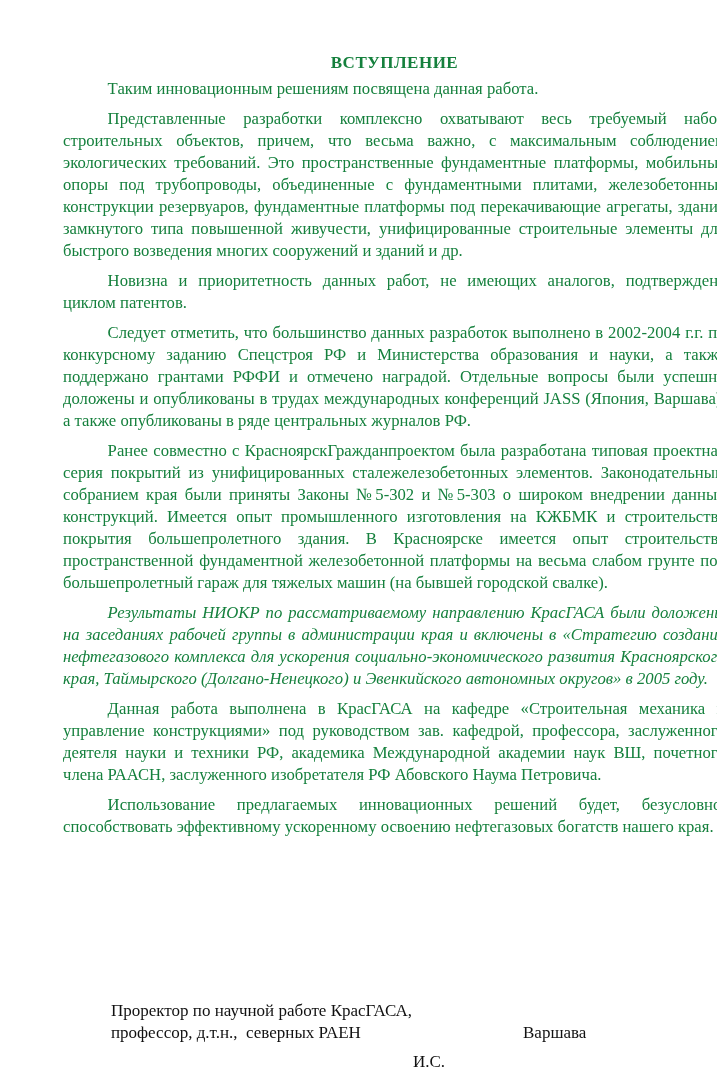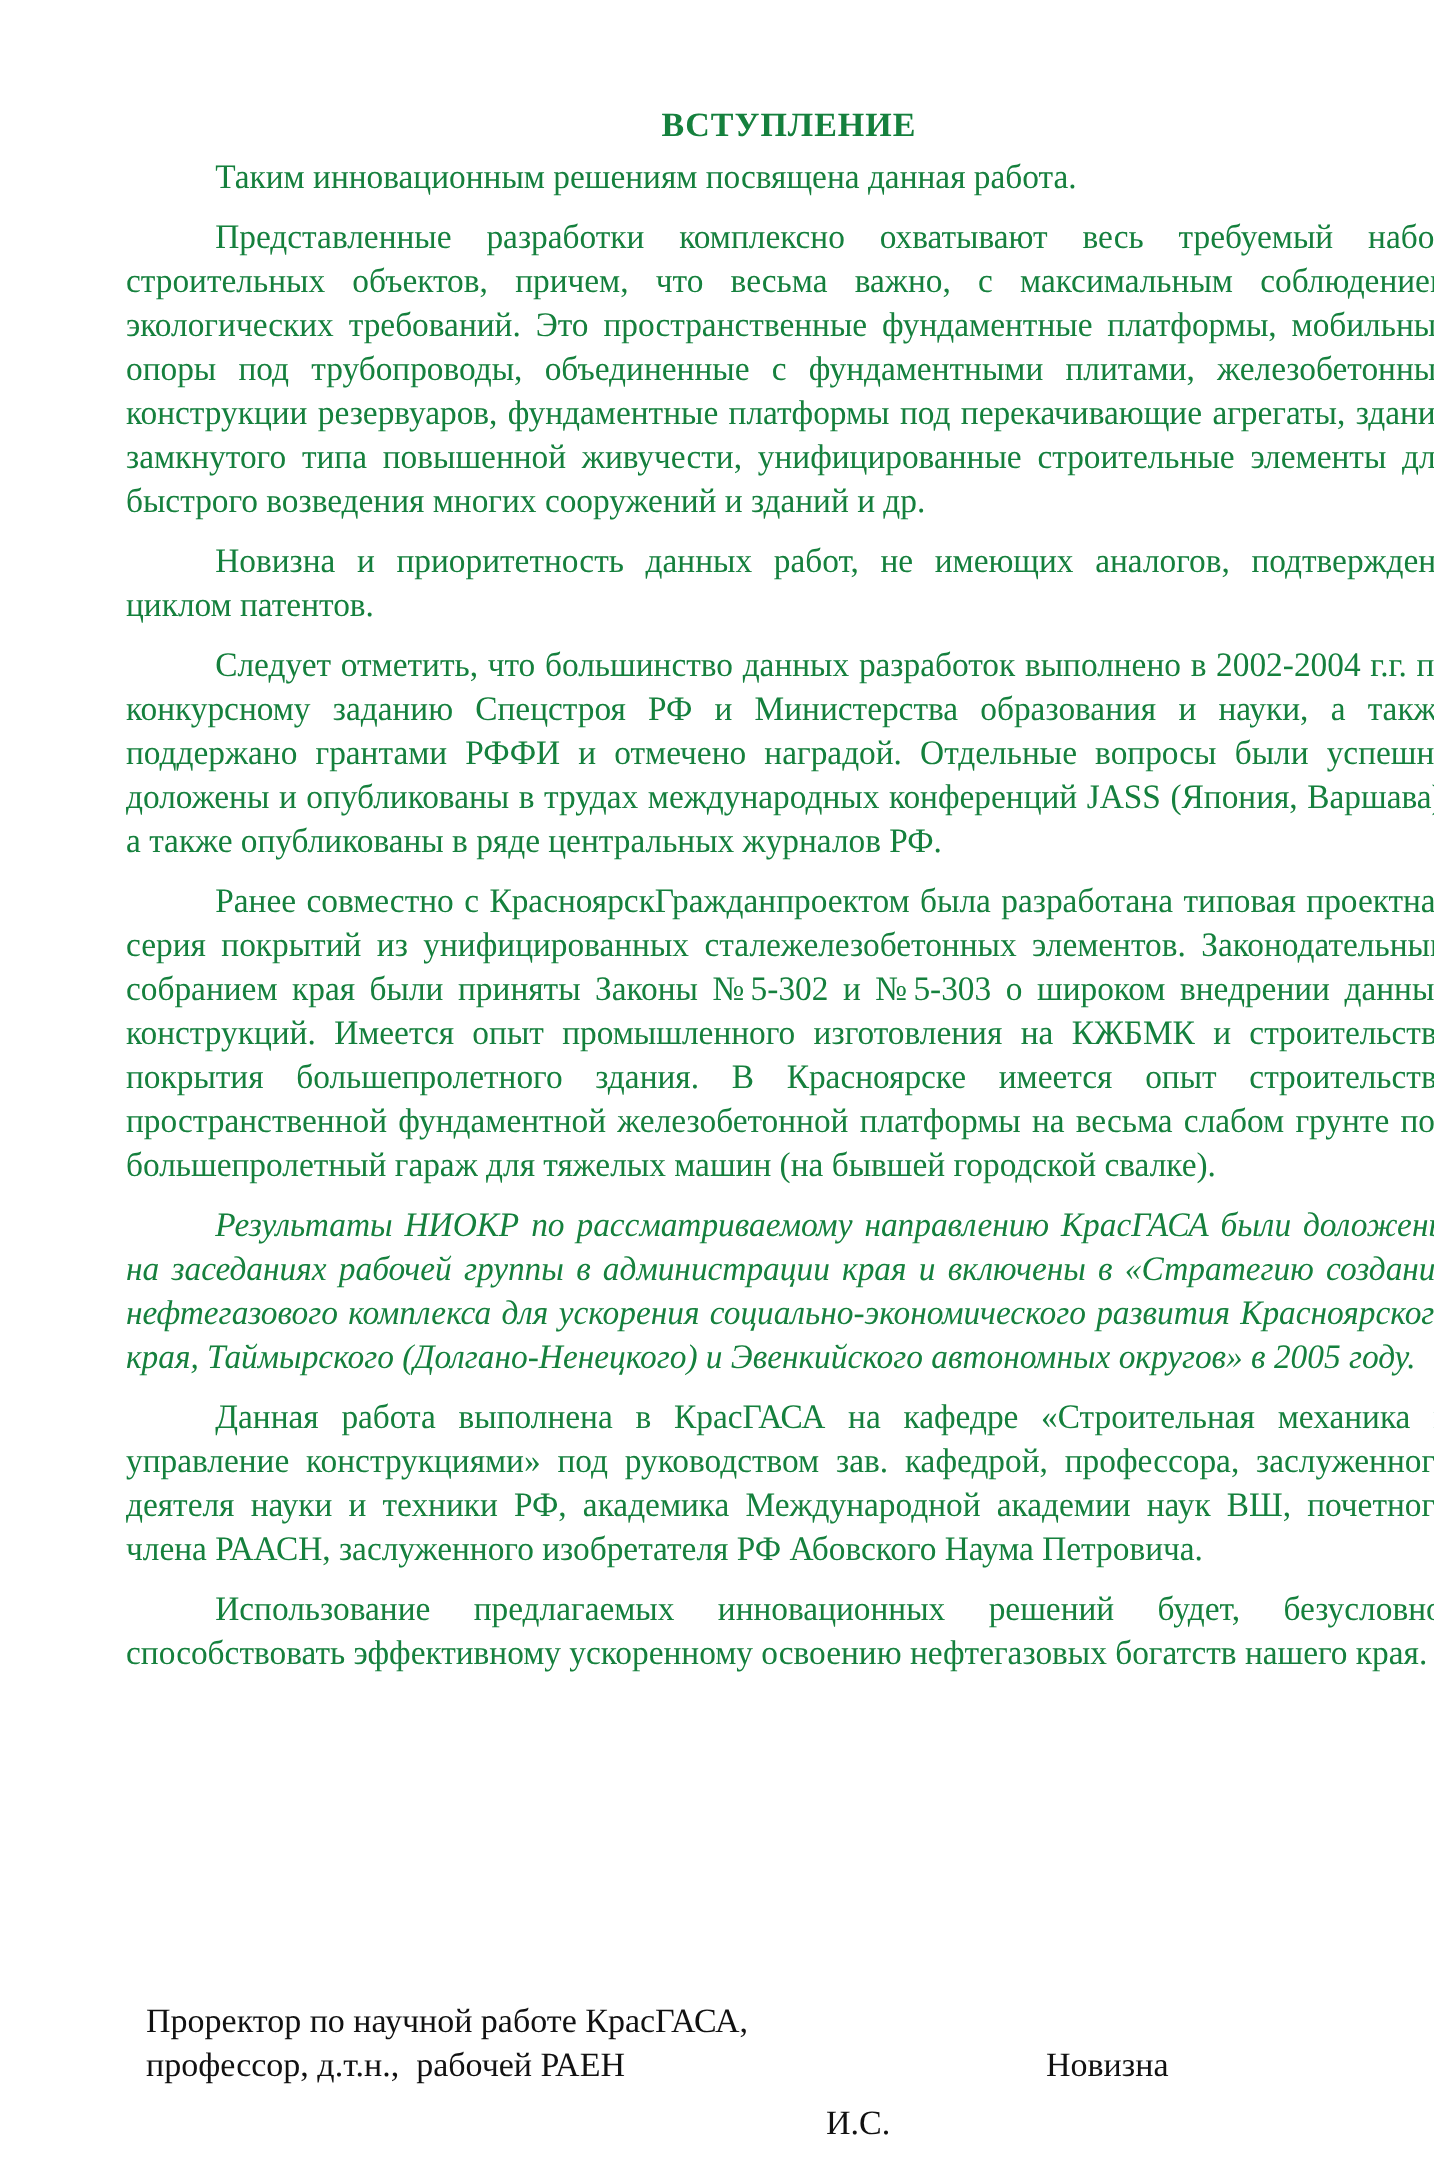--- a/index.html
+++ b/index.html
@@ -25,37 +25,37 @@
     transform-origin: left top;
     width: 683px;
   }
   .para.first { text-indent: 92px; width: 648px; transform: none; letter-spacing: 0.4px; }
   .para.italic { font-style: italic; }
   .para.short { text-align: left; }
   .signature {
     position: absolute; left: 73px; top: 1000px;
     font-family: "Liberation Serif", serif; font-size: 17px; line-height: 22px; color: #111;
   }
-  .sig-row { white-space: pre; }
+  .sig-row { white-space: pre; margin-left: 38px; }
   .sig-name-initials { position: absolute; left: 340px; top: 22px; margin-top: 29px; }
   .sig-name-surname { position: absolute; left: 450px; top: 22px; }
 </style>
 </head>
 <body>
 
 <div class="page">
   <div class="title">ВСТУПЛЕНИЕ</div>
   <p class="para short">Таким инновационным решениям посвящена данная работа.</p>
   <p class="para">Представленные разработки комплексно охватывают весь требуемый набор строительных объектов, причем, что весьма важно, с максимальным соблюдением экологических требований. Это пространственные фундаментные платформы, мобильные опоры под трубопроводы, объединенные с фундаментными плитами, железобетонные конструкции резервуаров, фундаментные платформы под перекачивающие агрегаты, здания замкнутого типа повышенной живучести, унифицированные строительные элементы для быстрого возведения многих сооружений и зданий и др.</p>
   <p class="para">Новизна и приоритетность данных работ, не имеющих аналогов, подтверждена циклом патентов.</p>
   <p class="para">Следует отметить, что большинство данных разработок выполнено в 2002-2004 г.г. по конкурсному заданию Спецстроя РФ и Министерства образования и науки, а также поддержано грантами РФФИ и отмечено наградой. Отдельные вопросы были успешно доложены и опубликованы в трудах международных конференций JASS (Япония, Варшава), а также опубликованы в ряде центральных журналов РФ.</p>
   <p class="para">Ранее совместно с КрасноярскГражданпроектом была разработана типовая проектная серия покрытий из унифицированных сталежелезобетонных элементов. Законодательным собранием края были приняты Законы №5-302 и №5-303 о широком внедрении данных конструкций. Имеется опыт промышленного изготовления на КЖБМК и строительства покрытия большепролетного здания. В Красноярске имеется опыт строительства пространственной фундаментной железобетонной платформы на весьма слабом грунте под большепролетный гараж для тяжелых машин (на бывшей городской свалке).</p>
   <p class="para italic">Результаты НИОКР по рассматриваемому направлению КрасГАСА были доложены на заседаниях рабочей группы в администрации края и включены в «Стратегию создания нефтегазового комплекса для ускорения социально-экономического развития Красноярского края, Таймырского (Долгано-Ненецкого) и Эвенкийского автономных округов» в 2005 году.</p>
   <p class="para">Данная работа выполнена в КрасГАСА на кафедре «Строительная механика и управление конструкциями» под руководством зав. кафедрой, профессора, заслуженного деятеля науки и техники РФ, академика Международной академии наук ВШ, почетного члена РААСН, заслуженного изобретателя РФ Абовского Наума Петровича.</p>
   <p class="para">Использование предлагаемых инновационных решений будет, безусловно, способствовать эффективному ускоренному освоению нефтегазовых богатств нашего края.</p>
 </div>
 
 <div class="signature">
   <div class="sig-row">Проректор по научной работе КрасГАСА,</div>
-  <div class="sig-row">профессор, д.т.н.,  рабочей РАЕН</div>
+  <div class="sig-row">профессор, д.т.н.,  северных РАЕН</div>
   <span class="sig-name-initials">И.С.</span>
-  <span class="sig-name-surname">Новизна</span>
+  <span class="sig-name-surname">Варшава</span>
 </div>
 
 </body></html>

